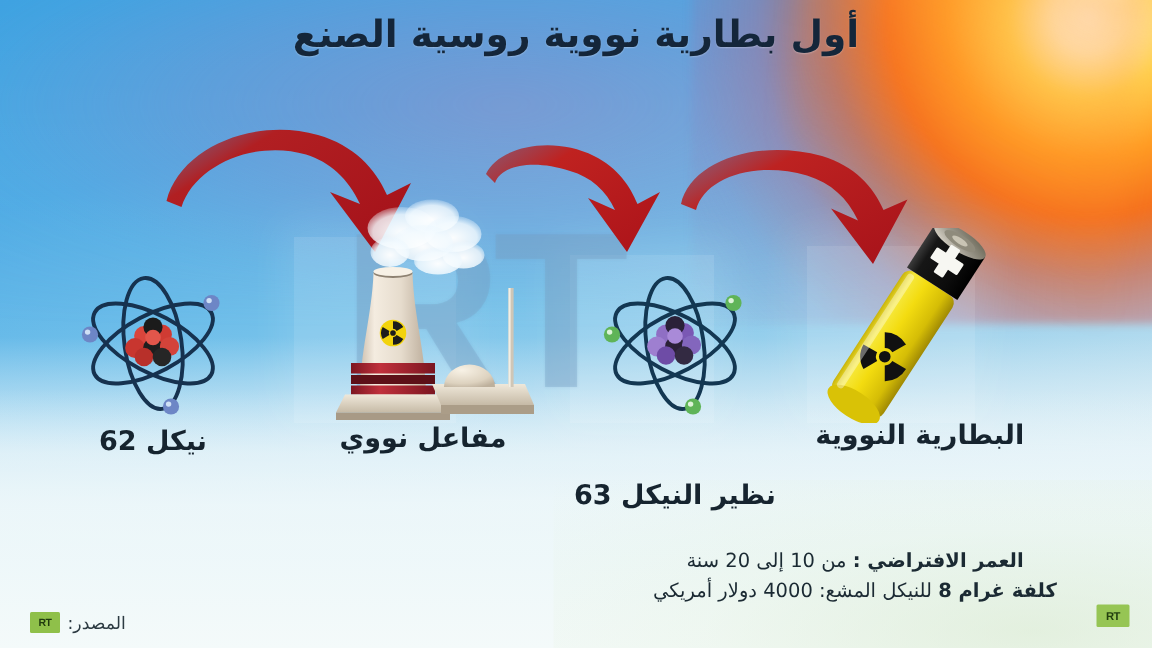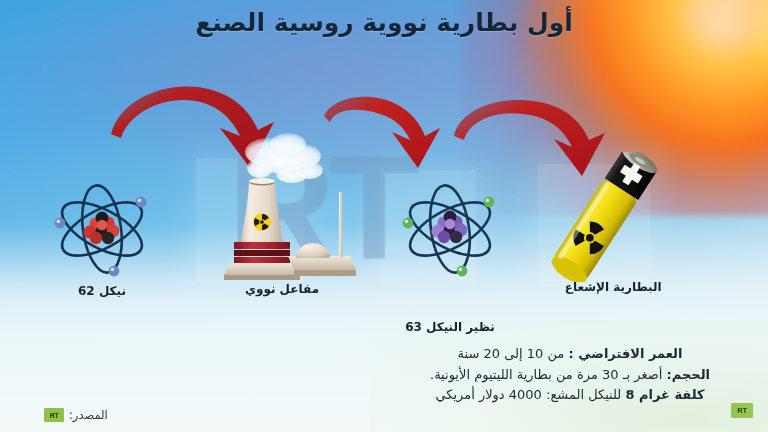--- a/index.html
+++ b/index.html
@@ -127,21 +127,21 @@
   
   .item { position: absolute; }
   .item-label {
     position: absolute;
     left: 50%;
     transform: translateX(-50%);
     white-space: nowrap;
     direction: rtl;
     font-family: "DejaVu Sans", sans-serif;
     font-weight: bold;
-    font-size: 12px;
+    font-size: 18px;
     color: #16242f;
   }
 
   
   .facts {
     position: absolute;
     right: 14px;
     bottom: 26px;
     width: 368px;
     direction: rtl;
@@ -150,21 +150,21 @@
     font-size: 13px;
     line-height: 1.58;
     color: #1b2a33;
   }
   .facts .line { white-space: nowrap; }
   .facts .k { font-weight: bold; }
 
   
   .credit {
     position: absolute;
-    left: 44px; bottom: 10px;
+    left: 20px; bottom: 10px;
     display: flex; align-items: center; gap: 5px;
     direction: rtl;
     font-family: "DejaVu Sans", sans-serif;
     font-size: 11.5px;
     color: #2c3a42;
     justify-content: space-between;
   }
   .rt-badge {
     display: inline-flex;
     align-items: center; justify-content: center;
@@ -432,33 +432,29 @@
             <circle r="4.2"></circle>
             <path d="M0,-6.3 A6.3,6.3 0 0 1 5.5,-3.2 L15.4,-8.9 A17.5,17.5 0 0 0 0,-17.8 Z"></path>
             <path d="M5.5,3.2 A6.3,6.3 0 0 1 0,6.3 L0,17.8 A17.5,17.5 0 0 0 15.4,8.9 Z"></path>
             <path d="M-5.5,3.2 A6.3,6.3 0 0 1 -5.5,-3.2 L-15.4,-8.9 A17.5,17.5 0 0 0 -15.4,8.9 Z"></path>
           </g>
         </g>
 
         <rect x="-60" y="-17" width="90" height="5" rx="2.5" fill="rgba(255,255,255,0.38)"></rect>
       </g>
     </svg>
-    <div class="item-label" style="top:128px; left:52%;">البطارية الإشعاع</div>
+    <div class="item-label" style="top:128px; left:52%;">البطارية النووية</div>
   </div>
 
   <div class="facts">
     <div class="line">
       <span class="k">العمر الافتراضي :</span>
       <span>من 10 إلى 20 سنة</span>
     </div>
     <div class="line">
-      <span class="k">الحجم:</span>
-      <span>أصغر بـ 30 مرة من بطارية الليتيوم الأيونية.</span>
-    </div>
-    <div class="line">
       <span class="k">كلفة غرام 8</span>
       <span>للنيكل المشع: 4000 دولار أمريكي</span>
     </div>
   </div>
 
   <div class="credit">
     <span>المصدر:</span>
     <span class="rt-badge">RT</span>
   </div>
 

